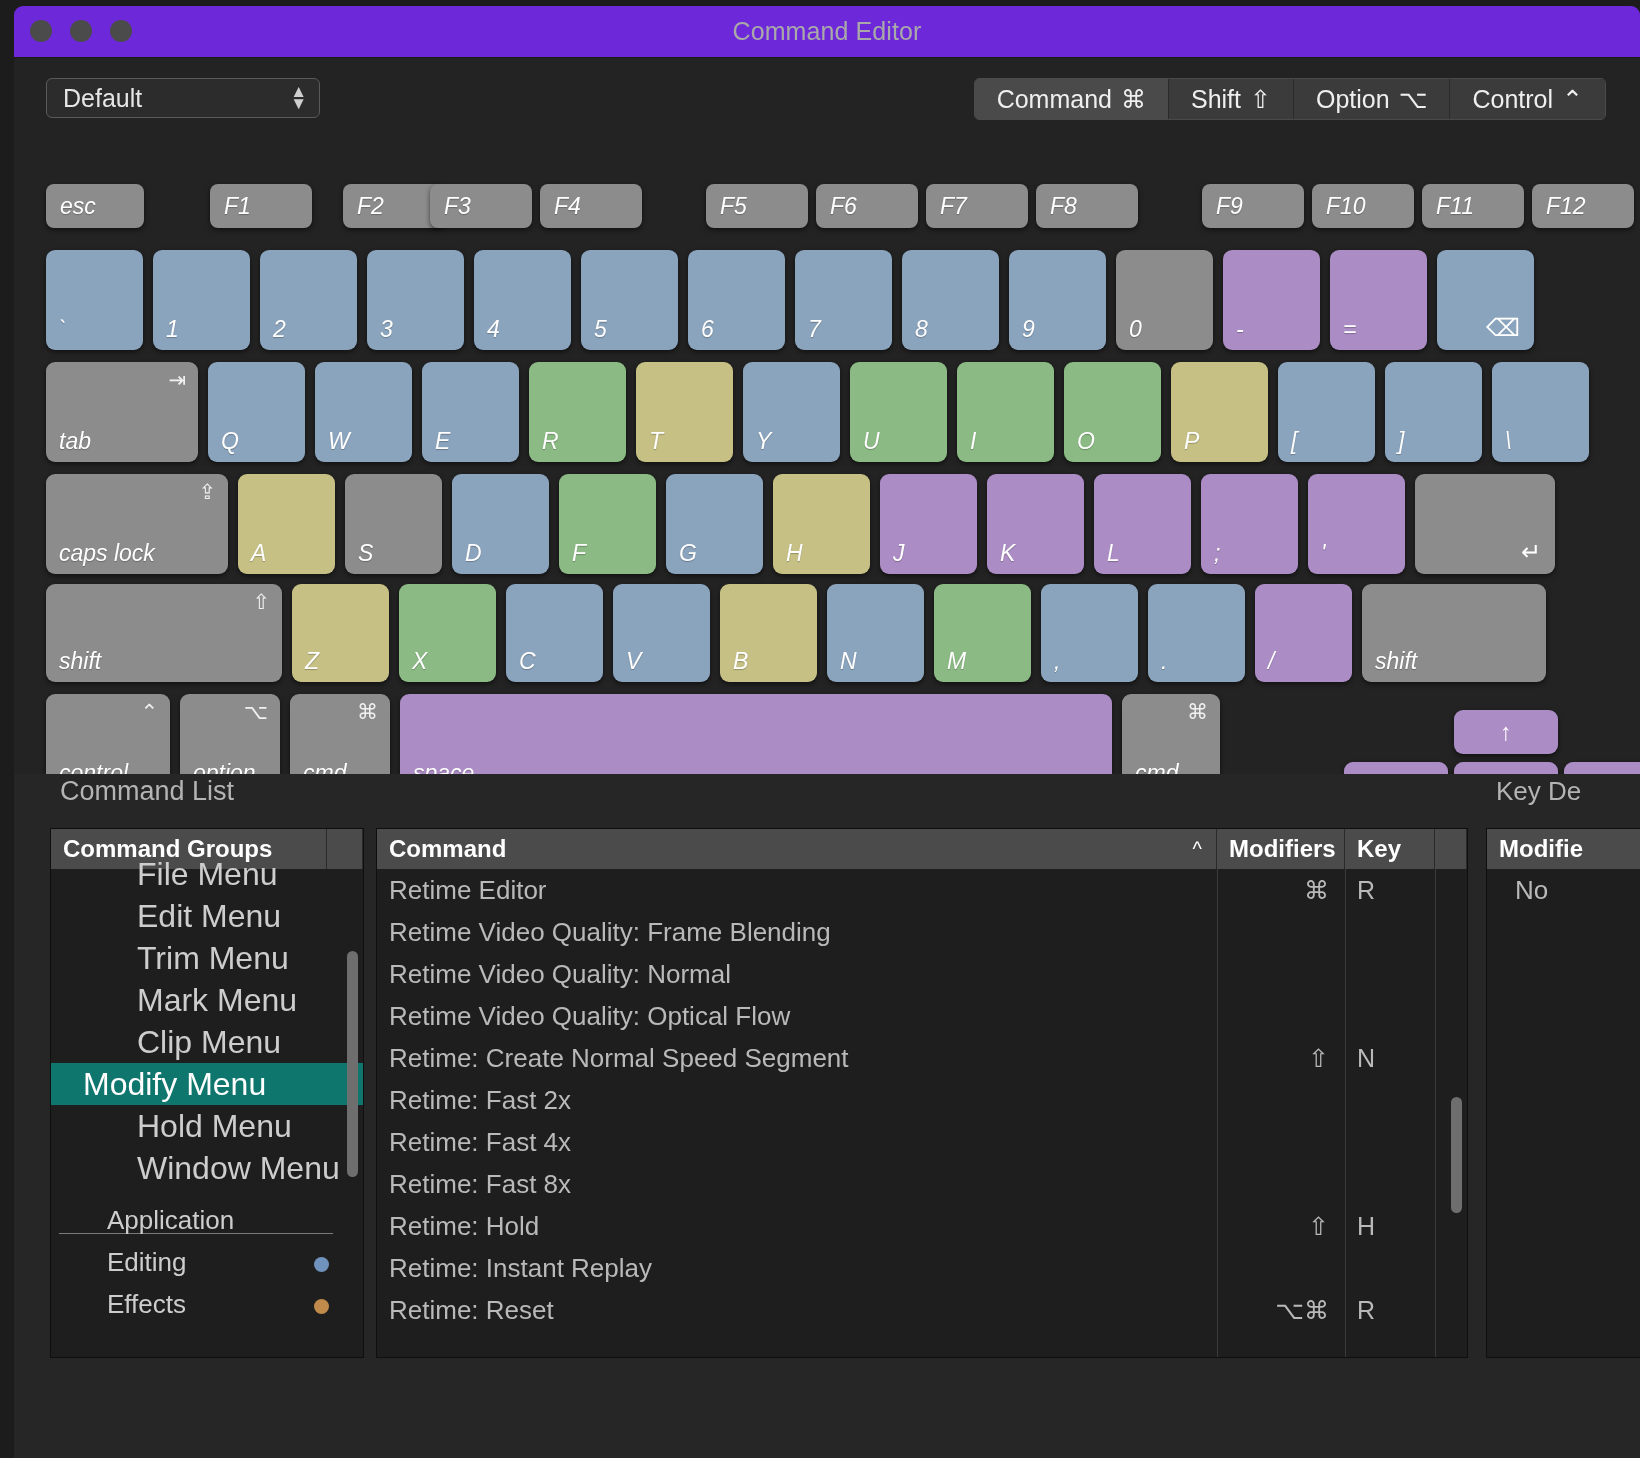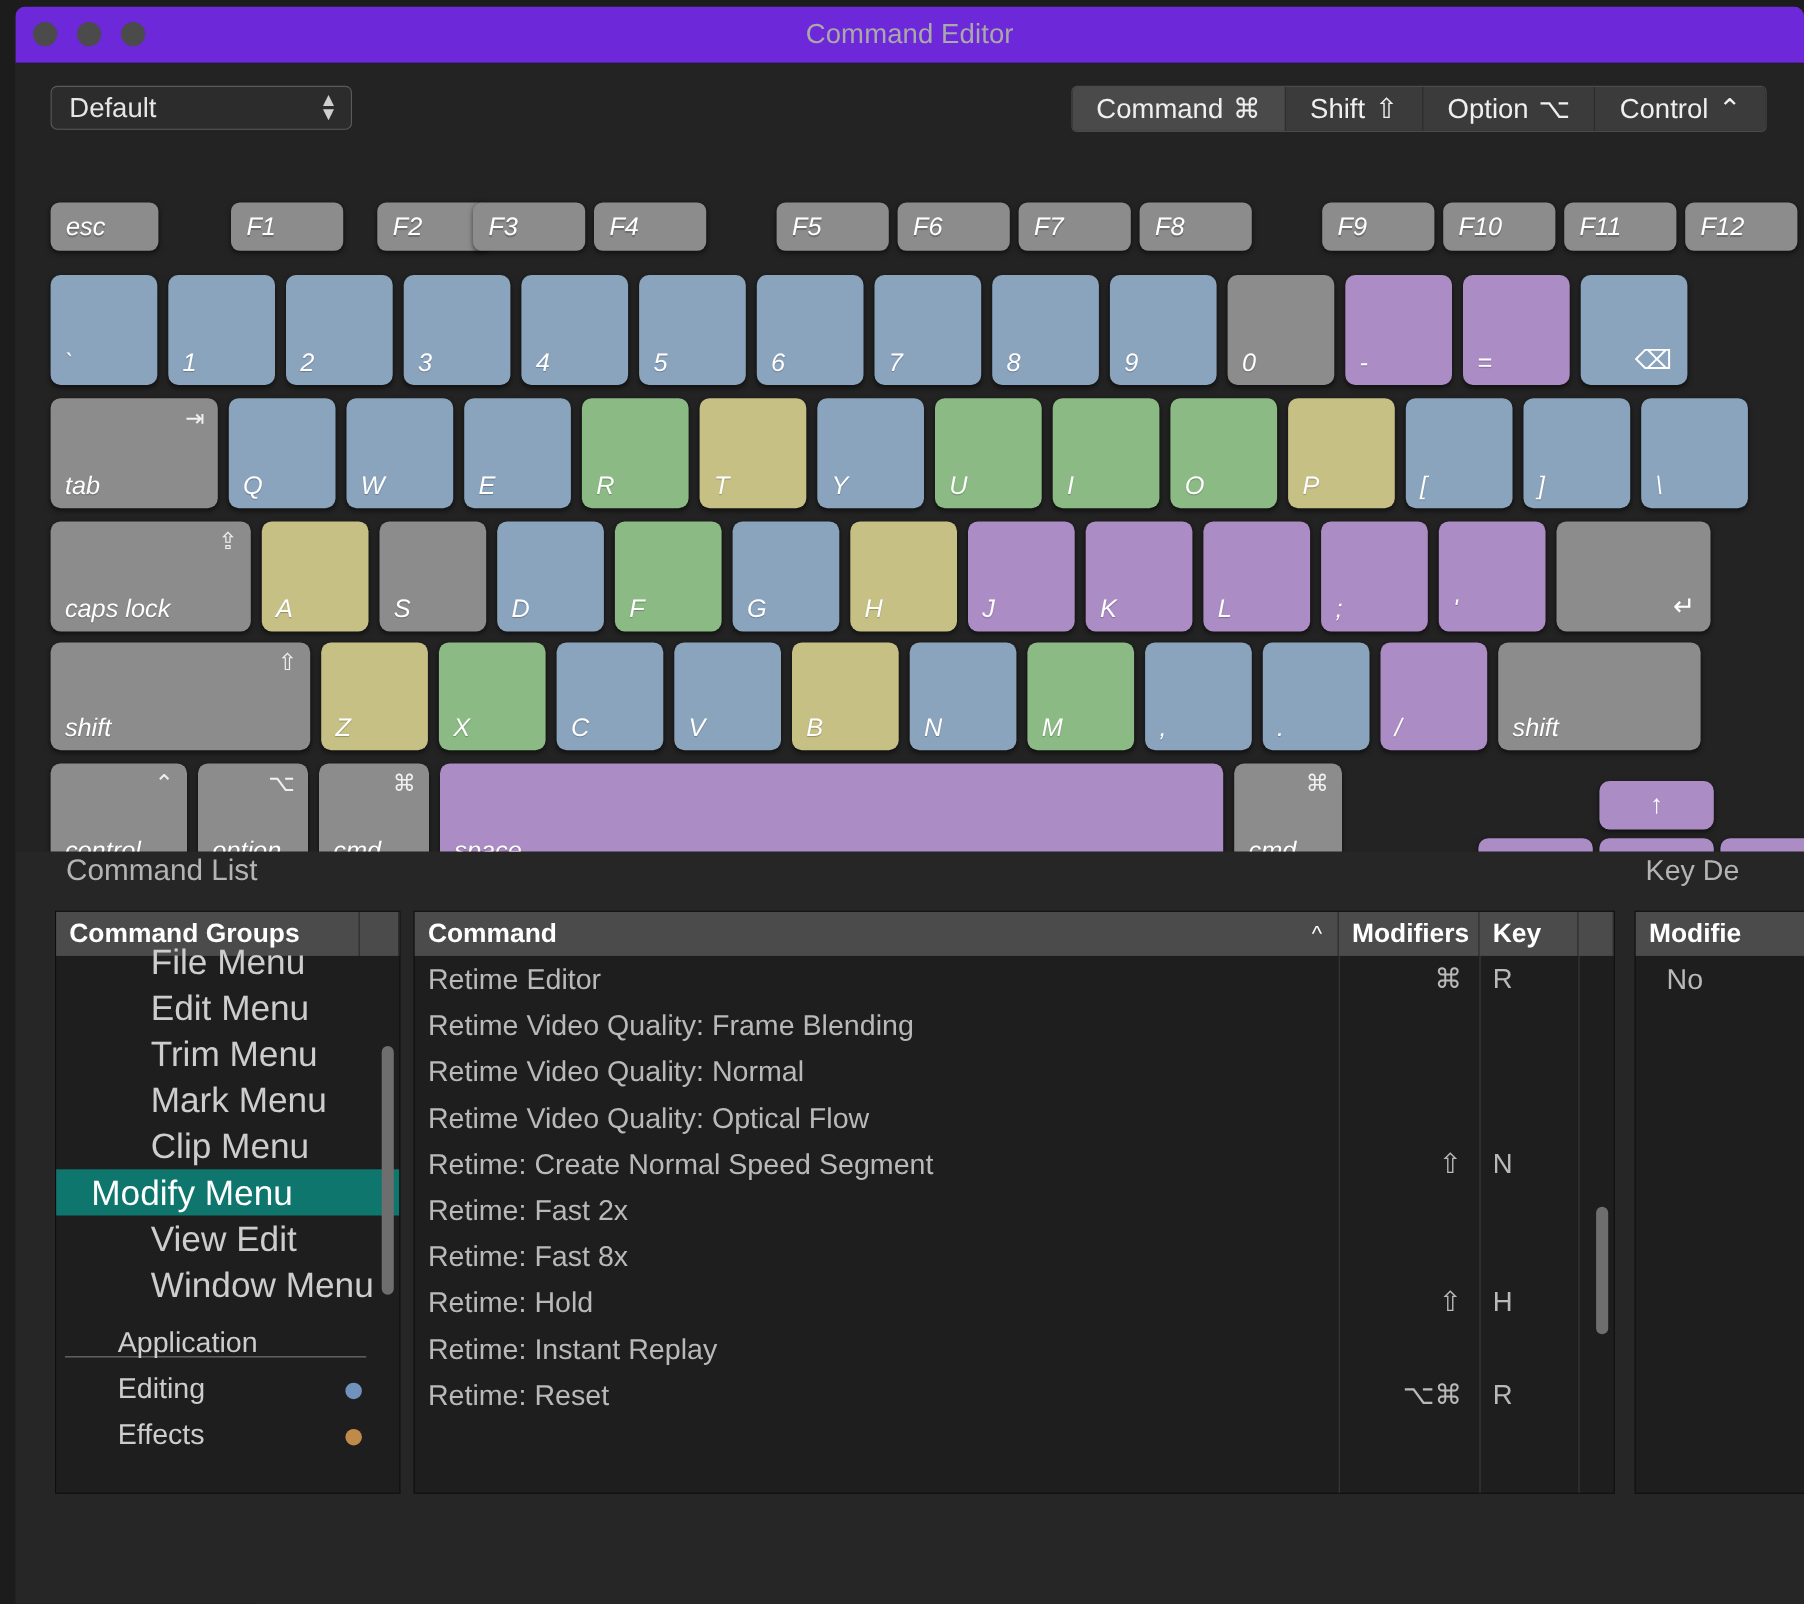--- a/index.html
+++ b/index.html
@@ -421,21 +421,21 @@
       </div>
       <div class="th" style="flex:0 0 36px;"></div>
     </div>
     <div class="rows" id="menu-groups" style="height: 332px; margin-top: -16px;">
         <div class="grow">File Menu</div>
         <div class="grow">Edit Menu</div>
         <div class="grow">Trim Menu</div>
         <div class="grow">Mark Menu</div>
         <div class="grow">Clip Menu</div>
         <div class="grow sel">Modify Menu</div>
-        <div class="grow">View Edit</div>
+        <div class="grow">Hold Menu</div>
         <div class="grow">Window Menu</div>
       </div>
     <div class="divline" style="left:8px; right:30px; top:404px;"></div>
     <div class="rows" id="cat-groups" style="height:120px; margin-top:14px;">
         <div class="grow2"><span>Application</span></div>
         <div class="grow2"><span>Editing</span><span class="cdot" style="background: rgb(111, 147, 189);"></span></div>
         <div class="grow2"><span>Effects</span><span class="cdot" style="background: rgb(192, 138, 74);"></span></div>
       </div>
     <div class="scroll" style="right:5px; top:122px; height:226px;"></div>
   </div>
@@ -479,20 +479,25 @@
           <div class="tc-cmd">Retime: Create Normal Speed Segment</div>
           <div class="tc-mod">⇧</div>
           <div class="tc-key">N</div>
         </div>
         <div class="trow">
           <div class="tc-cmd">Retime: Fast 2x</div>
           <div class="tc-mod"></div>
           <div class="tc-key"></div>
         </div>
         <div class="trow">
+          <div class="tc-cmd">Retime: Fast 4x</div>
+          <div class="tc-mod"></div>
+          <div class="tc-key"></div>
+        </div>
+        <div class="trow">
           <div class="tc-cmd">Retime: Fast 8x</div>
           <div class="tc-mod"></div>
           <div class="tc-key"></div>
         </div>
         <div class="trow">
           <div class="tc-cmd">Retime: Hold</div>
           <div class="tc-mod">⇧</div>
           <div class="tc-key">H</div>
         </div>
         <div class="trow">

